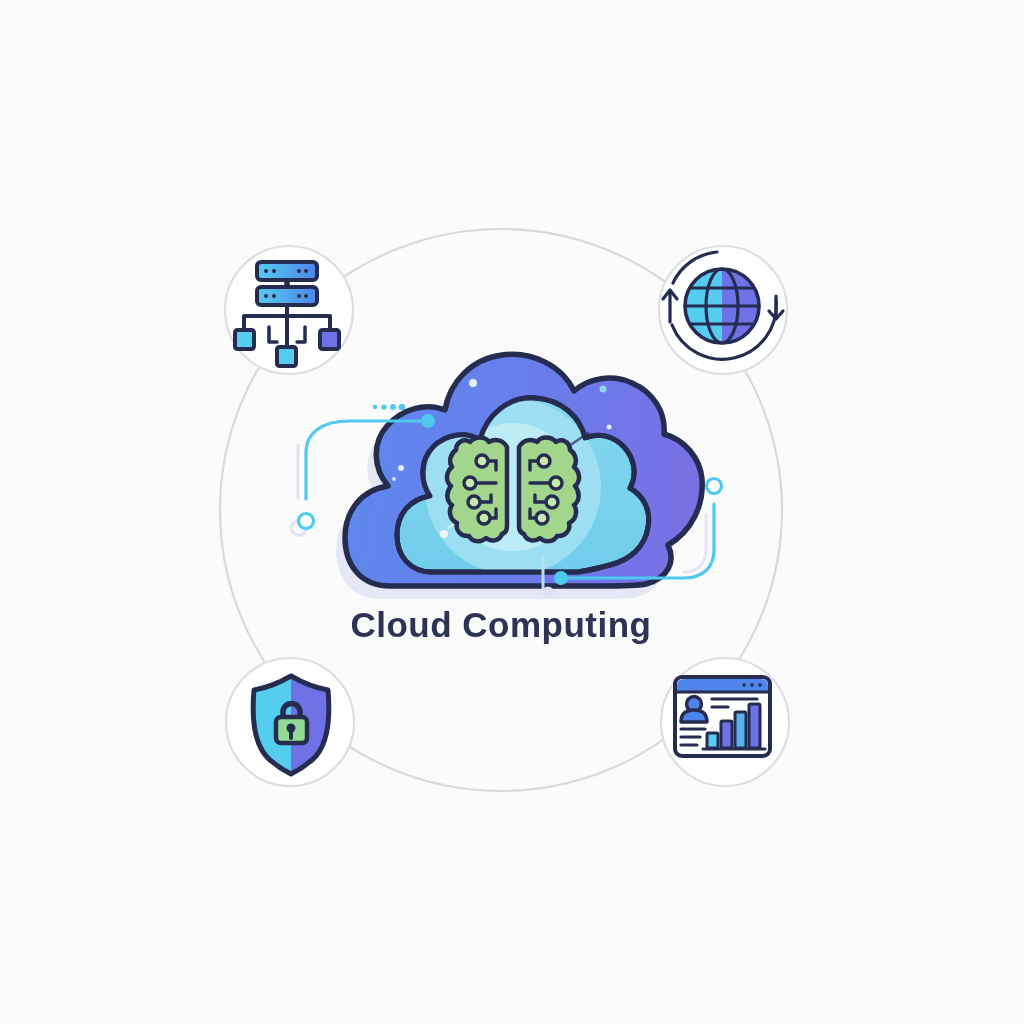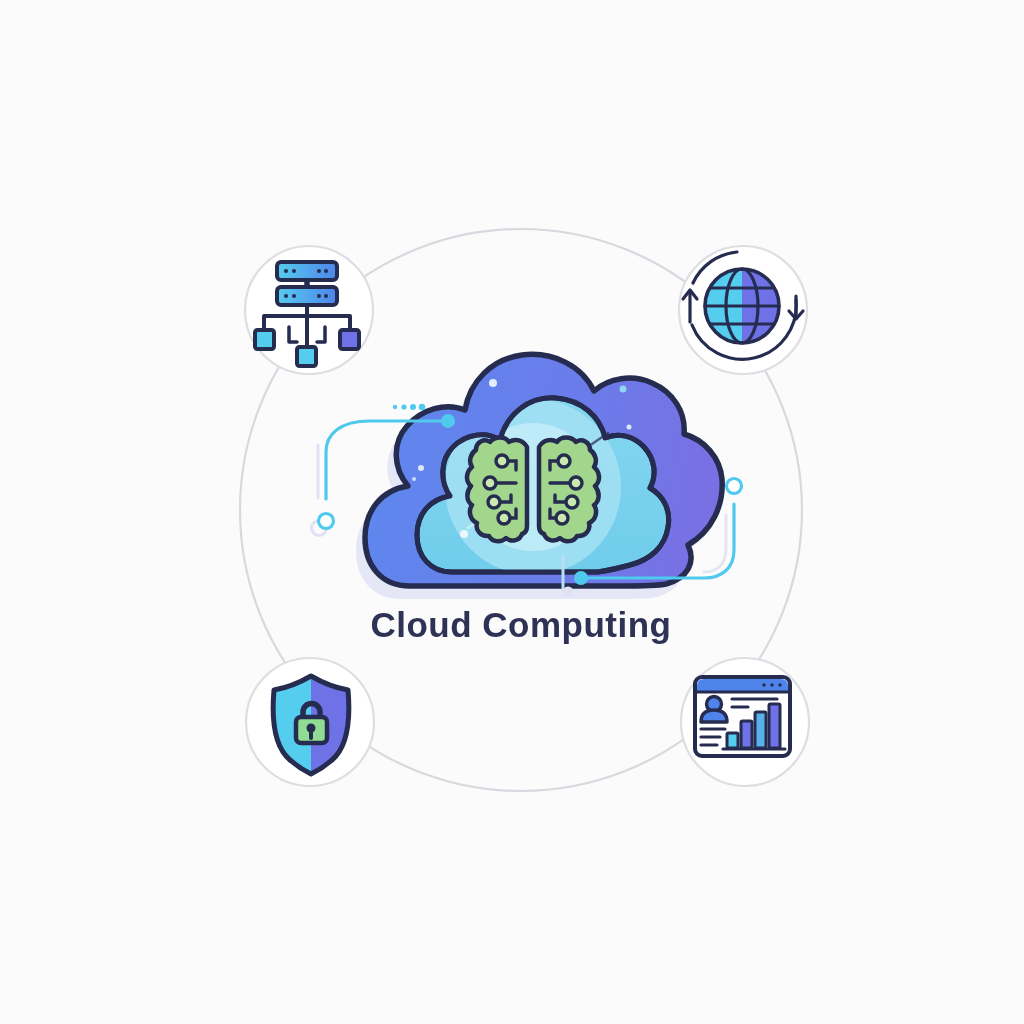--- a/index.html
+++ b/index.html
@@ -2,21 +2,21 @@
 <html style="--background: #fbfbfc; --navy: #252c50; --title-navy: #2e3254; --ring-gray: #d8d9de; --badge-border: #dddde3; --shadow-lavender: #e0e2f4; --accent-cyan: #4fc9ee; --light-blue-line: #b9ddf3; --cloud-blue: #5e88ee; --cloud-mid: #6a7cea; --cloud-purple: #7a6fe3; --inner-cyan: #70cdeb; --inner-cyan-light: #84d6ef; --glow: #a3e1f3; --glow-light: #c0ecf8; --brain-green: #a2d68c; --brain-node: #c9e9ae; --icon-cyan: #55cdee; --icon-blue: #4f84ea; --icon-purple: #6f72e6; --bar-blue: #57b2ea; --lock-green: #90dc92; --white: #ffffff;"><head>
 <meta charset="utf-8">
 <style>
   html,body{margin:0;padding:0;}
   body{
     width:1024px;height:1024px;
     background:var(--background,#fbfbfc);
     font-family:"Liberation Sans", sans-serif;
     overflow:hidden;
   }
-  .stage{position:relative;width:916px;height:1024px;padding-left:20px;}
+  .stage{position:relative;width:916px;height:1024px;}
   svg{display:block;}
   .title-text{
     font-family:"Liberation Sans", sans-serif;
     font-size:35px;
     font-weight:700;
     letter-spacing:0.5px;
     fill:var(--title-navy,#2e3254);
   }
 </style>
 </head>

